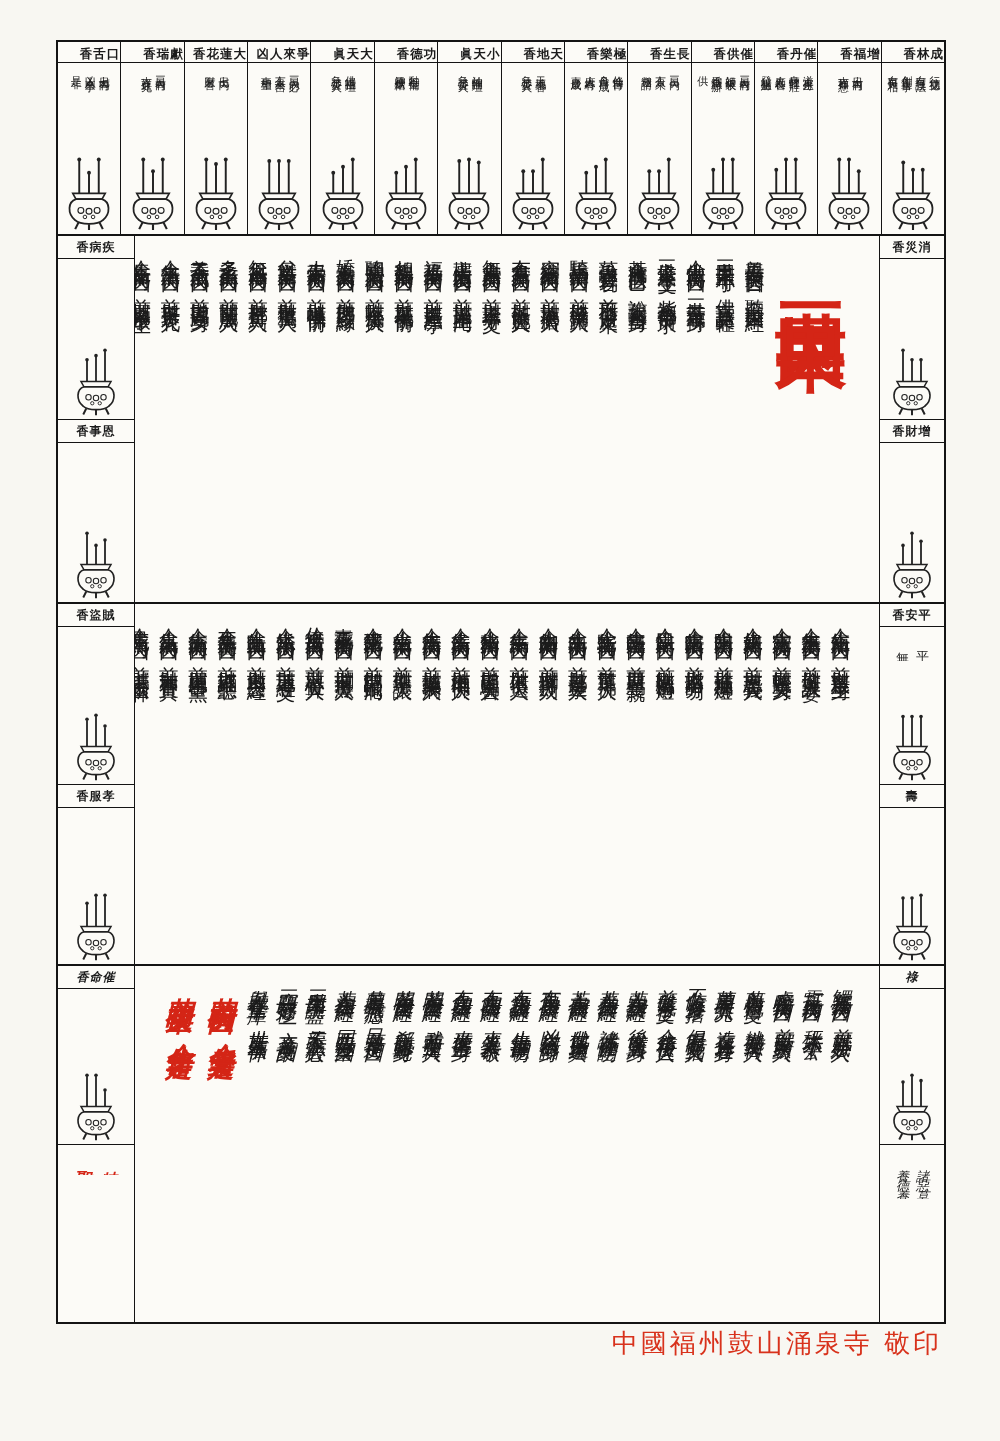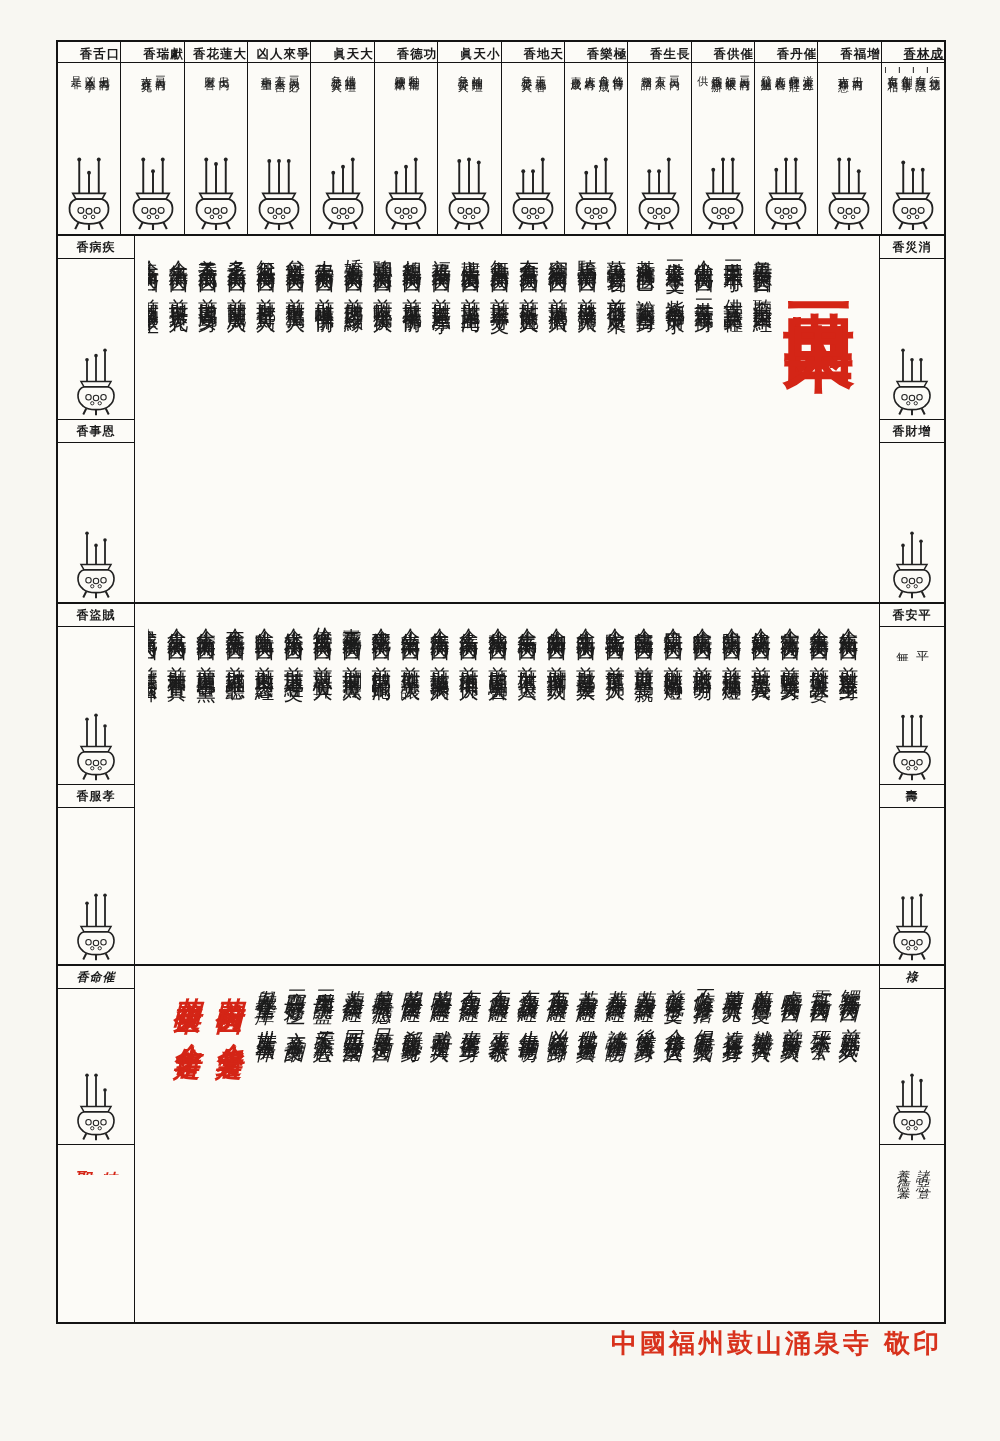--- a/index.html
+++ b/index.html
@@ -4,51 +4,51 @@
 <style>
   html,body{margin:0;padding:0;}
   body{background:#eceae4;}
   .page{position:relative;width:1000px;height:1441px;background:#f8f7f2;
         font-family:"DejaVu Serif","Liberation Serif",serif;color:#1b1b1b;overflow:hidden;}
   .frame{position:absolute;left:56px;top:40px;width:886px;height:1280px;
          border:2.5px solid #141414;background:#fcfbf7;display:flex;flex-direction:column;}
   
   .top-strip{height:192px;display:flex;border-bottom:2.5px solid #141414;}
   .omen-box{flex:1;border-right:1.6px solid #141414;display:flex;flex-direction:column;align-items:center;min-width:0;}
-  .omen-box:last-child{border-right:none;text-decoration:underline;}
+  .omen-box:last-child{border-right:none;}
   .omen-header{width:100%;height:23px;border-bottom:1.6px solid #141414;
                font-size:12.5px;font-weight:bold;text-align:right;line-height:23px;
                letter-spacing:1px;white-space:nowrap;overflow:hidden;}
   .omen-text{writing-mode:vertical-rl;text-orientation:upright;height:100px;margin-top:4px;
              font-size:11px;line-height:14px;letter-spacing:1.5px;overflow:hidden;}
   .omen-line{display:block;}
   .burner-wrap{margin-top:auto;margin-bottom:3px;line-height:0;}
   
-  .band{display:flex;border-bottom:2.5px solid #141414;min-height:0;gap:13px;}
+  .band{display:flex;border-bottom:2.5px solid #141414;min-height:0;}
   .band:last-child{border-bottom:none;font-style:italic;}
   .b0{height:366px;} .b1{height:360px;} .b2{flex:1;}
   .side{width:76px;border-right:1.6px solid #141414;display:flex;flex-direction:column;}
-  .side-r{width:64px;border-right:none;border-left:1.6px solid #141414;}
+  .side-r{width:64px;border-right:none;border-left:1.6px solid #141414;margin-left:21px;}
   .side-box{flex:1;border-bottom:1.6px solid #141414;display:flex;flex-direction:column;align-items:center;min-height:0;overflow:hidden;}
   .side-box:last-child{border-bottom:none;}
   .side-header{width:100%;height:22px;border-bottom:1.6px solid #141414;font-size:12px;font-weight:bold;
                text-align:center;line-height:22px;letter-spacing:1px;white-space:nowrap;}
   .side-text{writing-mode:vertical-rl;text-orientation:upright;margin-top:5px;
              font-size:10.5px;line-height:13.5px;letter-spacing:1px;overflow:hidden;}
   .side-text.spread{font-size:13px;line-height:20px;letter-spacing:10px;margin-top:14px;}
   .side-text.rednote{color:#d42516;font-weight:bold;font-size:17px;line-height:26px;letter-spacing:3px;margin-top:12px;}
   
   .band-body{flex:1;writing-mode:vertical-rl;text-orientation:upright;padding:8px 3px 4px 3px;overflow:hidden;}
   .title-col{display:block;color:#d42516;font-weight:bold;font-size:72px;line-height:84px;
              letter-spacing:8px;padding:2px 1px 0 1px;}
   .bcol{display:block;font-size:19.5px;line-height:29.2px;letter-spacing:2.5px;}
   .bcol-red{display:block;color:#d42516;font-weight:bold;font-size:27px;line-height:42px;letter-spacing:3px;padding-top:2px;}
   
   .seal{position:absolute;left:0;top:1326px;width:942px;text-align:right;
-        color:#d8321c;font-weight:bold;font-size:26px;letter-spacing:3px;}
+        color:#d8321c;font-weight:normal;font-size:26px;letter-spacing:3px;}
   svg .ink{stroke:#222;fill:none;}
 </style>
 </head>
 <body>
 
 <div class="page">
   <div class="frame">
     <div class="top-strip">
         <div class="omen-box">
           <div class="omen-header">香舌口</div>

